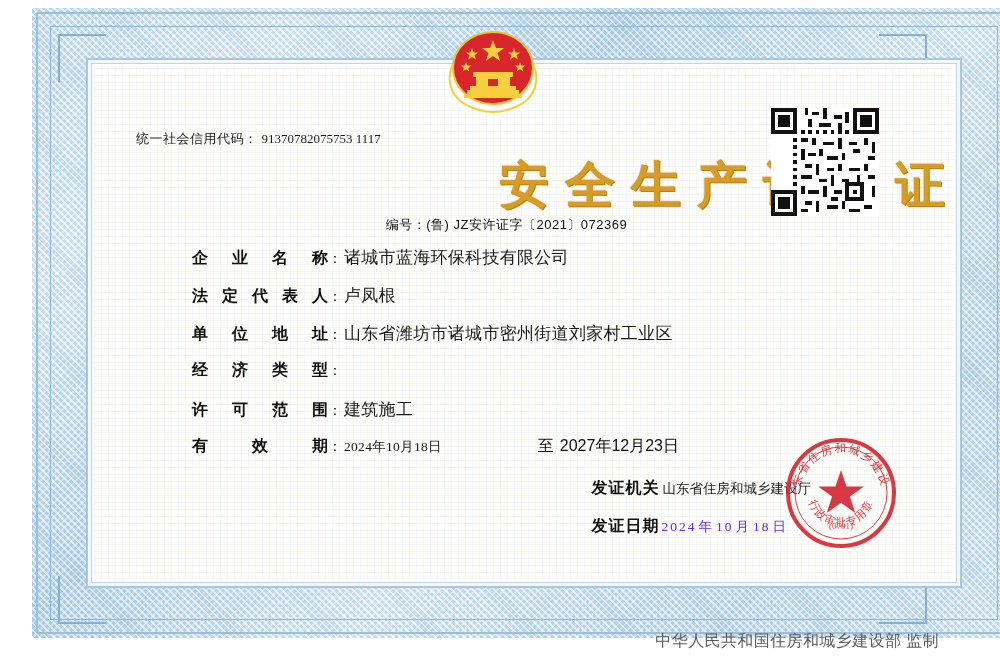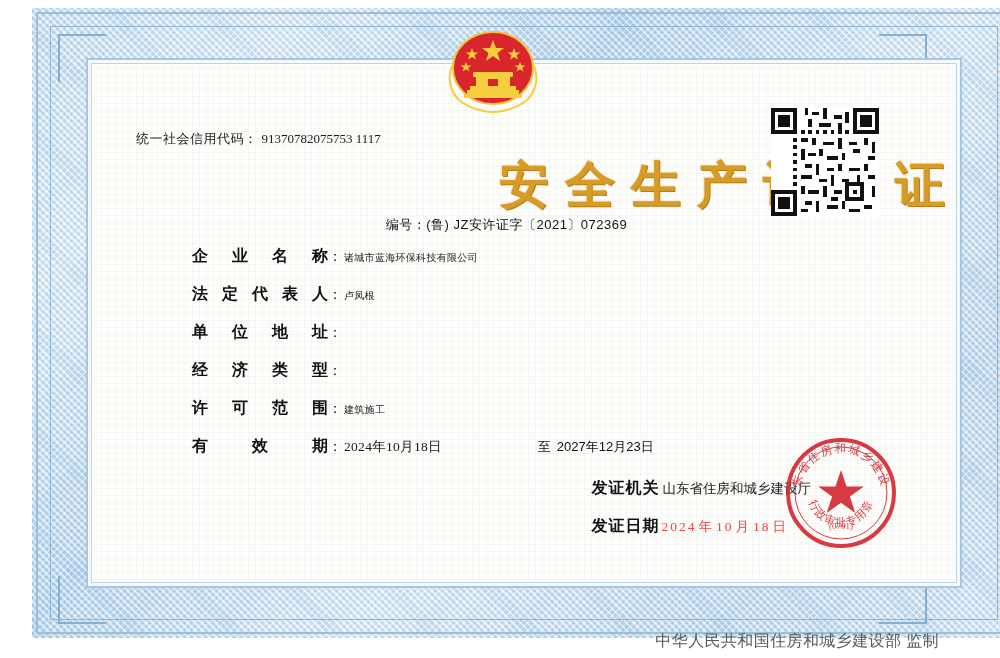--- a/index.html
+++ b/index.html
@@ -187,32 +187,32 @@
     justify-content: space-between;
   }
   .f-label span { display: inline-block; }
   .f-colon {
     flex: 0 0 10px;
     font-size: 14px;
     color: #111;
   }
   .f-value {
     font-family: "Liberation Serif", serif;
-    font-size: 10px;
+    font-size: 17px;
     color: #1a1a1a;
     letter-spacing: .3px;
     padding-left: 2px;
   }
 
   .valid-row .f-value { font-size: 13.5px; text-align: right; }
   .valid-to {
     display: inline-block;
     margin-left: 96px;
     font-family: "Liberation Sans", sans-serif;
-    font-size: 13px;
+    font-size: 16px;
     color: #111;
   }
   .valid-to .to-word { margin-right: 6px; }
 
   
   .issue-block {
     position: absolute;
     right: 150px;
     top: 478px;
     z-index: 5;
@@ -232,21 +232,21 @@
   }
   .issue-value {
     font-family: "Liberation Serif", serif;
     font-size: 13.5px;
     color: #1b1b1b;
     padding-left: 3px;
   }
   .date-value {
     font-family: "Liberation Serif", serif;
     font-size: 13.5px;
-    color: #ef4444;
+    color: #6d28d9;
     padding-left: 2px;
     letter-spacing: 2px;
   }
 
   
   .seal {
     position: absolute;
     left: 758px;
     top: 434px;
     width: 118px;
@@ -439,20 +439,21 @@
     </div>
 
     <div class="field-row">
       <div class="f-label">
         <span>单</span>
         <span>位</span>
         <span>地</span>
         <span>址</span>
       </div>
       <div class="f-colon">：</div>
+      <div class="f-value">山东省潍坊市诸城市密州街道刘家村工业区</div>
     </div>
 
     <div class="field-row">
       <div class="f-label">
         <span>经</span>
         <span>济</span>
         <span>类</span>
         <span>型</span>
       </div>
       <div class="f-colon">：</div>

